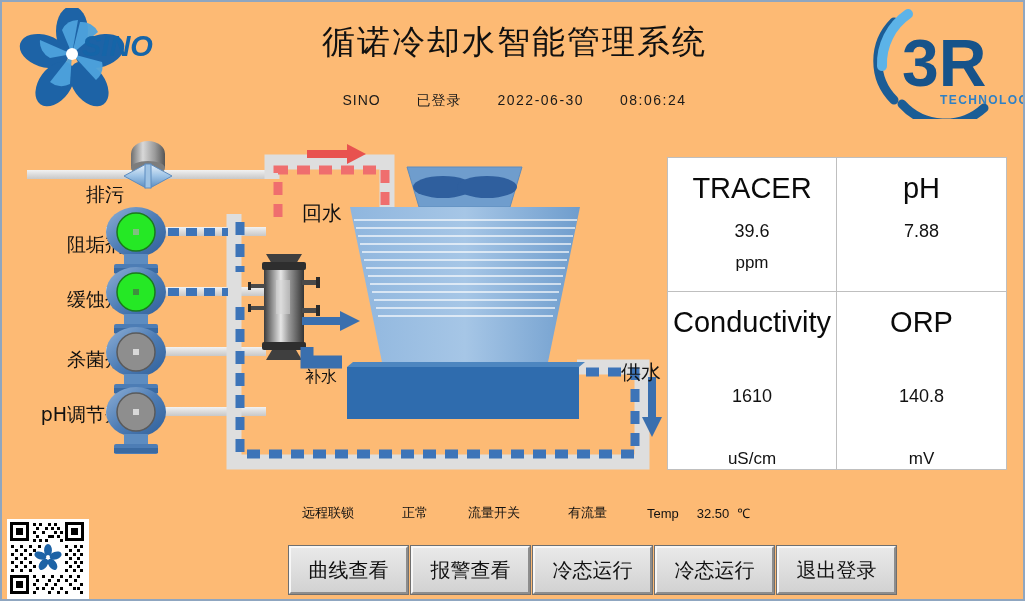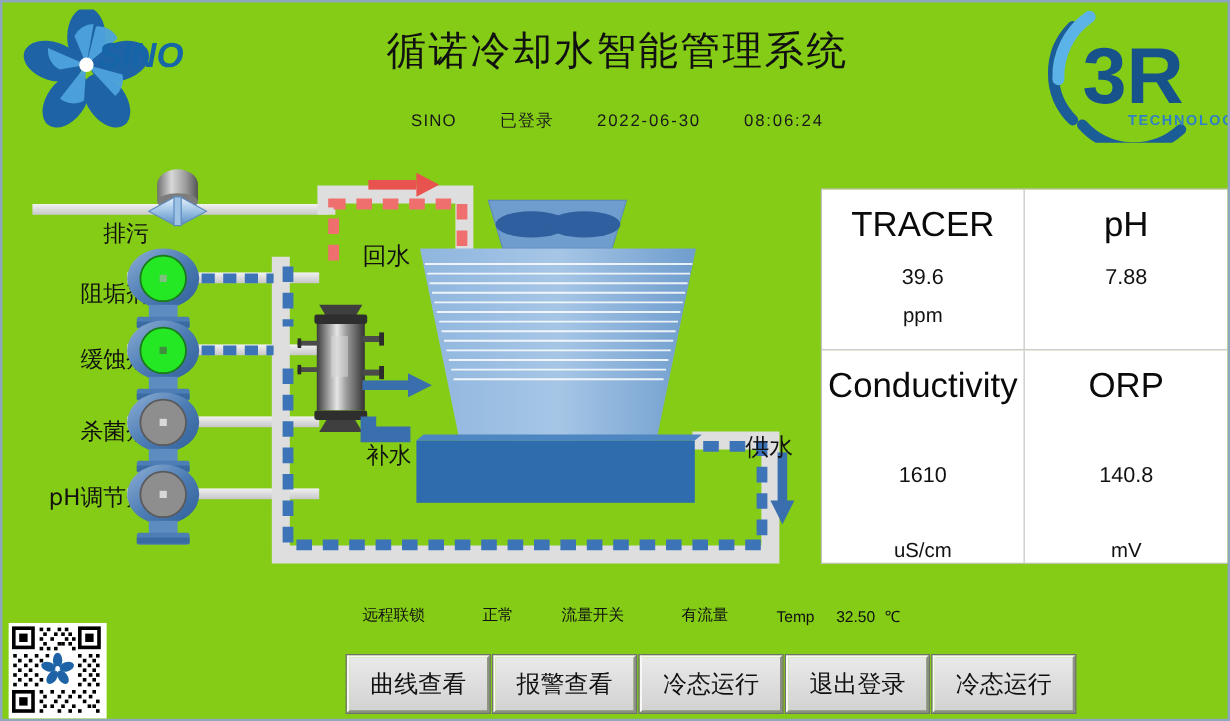--- a/index.html
+++ b/index.html
@@ -6,21 +6,21 @@
   * { box-sizing: border-box; margin: 0; padding: 0; }
   html, body {
     width: 1025px; height: 601px;
     background: #ffffff;
     font-family: "Liberation Sans", "DejaVu Sans", sans-serif;
     overflow: hidden;
   }
   #screen {
     position: relative;
     width: 1025px; height: 601px;
-    background: #84cc16;
+    background: #fdba74;
     border: 2px solid #8fa6c0;
     overflow: hidden;
   }
 
   
   #title {
     position: absolute; left: 0; top: 18px; width: 1025px;
     text-align: center;
     font-size: 33px; color: #111; letter-spacing: 2px;
     font-family: "DejaVu Sans", "Liberation Sans", sans-serif;
@@ -44,21 +44,21 @@
     position: absolute; font-size: 19px; color: #111; white-space: nowrap;
     font-family: "DejaVu Sans", "Liberation Sans", sans-serif;
     text-align: right;
   }
 
   
   #diagram { position: absolute; left: 0; top: 120px; width: 660px; height: 360px; }
 
   
   #datapanel {
-    position: absolute; left: 682px; top: 155px; width: 340px; height: 313px;
+    position: absolute; left: 665px; top: 155px; width: 340px; height: 313px;
     border: 1px solid #bfbfbf;
     display: grid; grid-template-columns: 1fr 1fr; grid-template-rows: 1fr 1fr;
   }
   .cell {
     border-right: 1px solid #bfbfbf; border-bottom: 1px solid #bfbfbf;
     display: flex; flex-direction: column; align-items: center;
     justify-content: flex-start; padding-top: 14px;
     background: #fff;
   }
   .cell:nth-child(2n) { border-right: none; }
@@ -316,21 +316,21 @@
         <rect x="18" y="48" width="24" height="12" fill="#5d8cc0"></rect>
         <rect x="8" y="58" width="44" height="10" rx="2" fill="#4d7db5"></rect>
         <rect x="8" y="62" width="44" height="5" fill="#3a6aa2"></rect>
       </g>
 
     </svg>
 
     
     <div style="position:absolute; left:300px; top:78px; font-size:20px; color:#111;
                 font-family:'DejaVu Sans','Liberation Sans',sans-serif;">回水</div>
-    <div style="position:absolute; left:303px; top:245px; font-size:19px; color:#111;
+    <div style="position:absolute; left:303px; top:245px; font-size:16px; color:#111;
                 font-family:Liberation Mono, monospace;">补水</div>
     <div style="position:absolute; left:583px; top:237px; font-size:20px; color:#111;
                 font-family:'DejaVu Sans','Liberation Sans',sans-serif;margin-left:36px;">供水</div>
   </div>
 
   <div id="datapanel">
     <div class="cell">
       <div class="nm">TRACER</div>
       <div class="val">39.6</div>
       <div class="unit">ppm</div>
@@ -359,22 +359,22 @@
     <span class="v">有流量</span>
     <span class="tlab">Temp</span>
     <span class="tval">32.50</span>
     <span class="tunit">℃</span>
   </div>
 
   <div id="buttonbar">
     <div class="btn">曲线查看</div>
     <div class="btn">报警查看</div>
     <div class="btn">冷态运行</div>
+    <div class="btn">冷态运行</div>
     <div class="btn">退出登录</div>
-    <div class="btn">冷态运行</div>
   </div>
 
   <div id="qr">
     <svg width="82" height="80" viewBox="0 0 82 80">
       <rect width="82" height="80" fill="#ffffff"></rect>
       <g fill="#000000">
 
         <rect x="3" y="3" width="19" height="19"></rect>
         <rect x="6" y="6" width="13" height="13" fill="#fff"></rect>
         <rect x="9" y="9" width="7" height="7"></rect>

